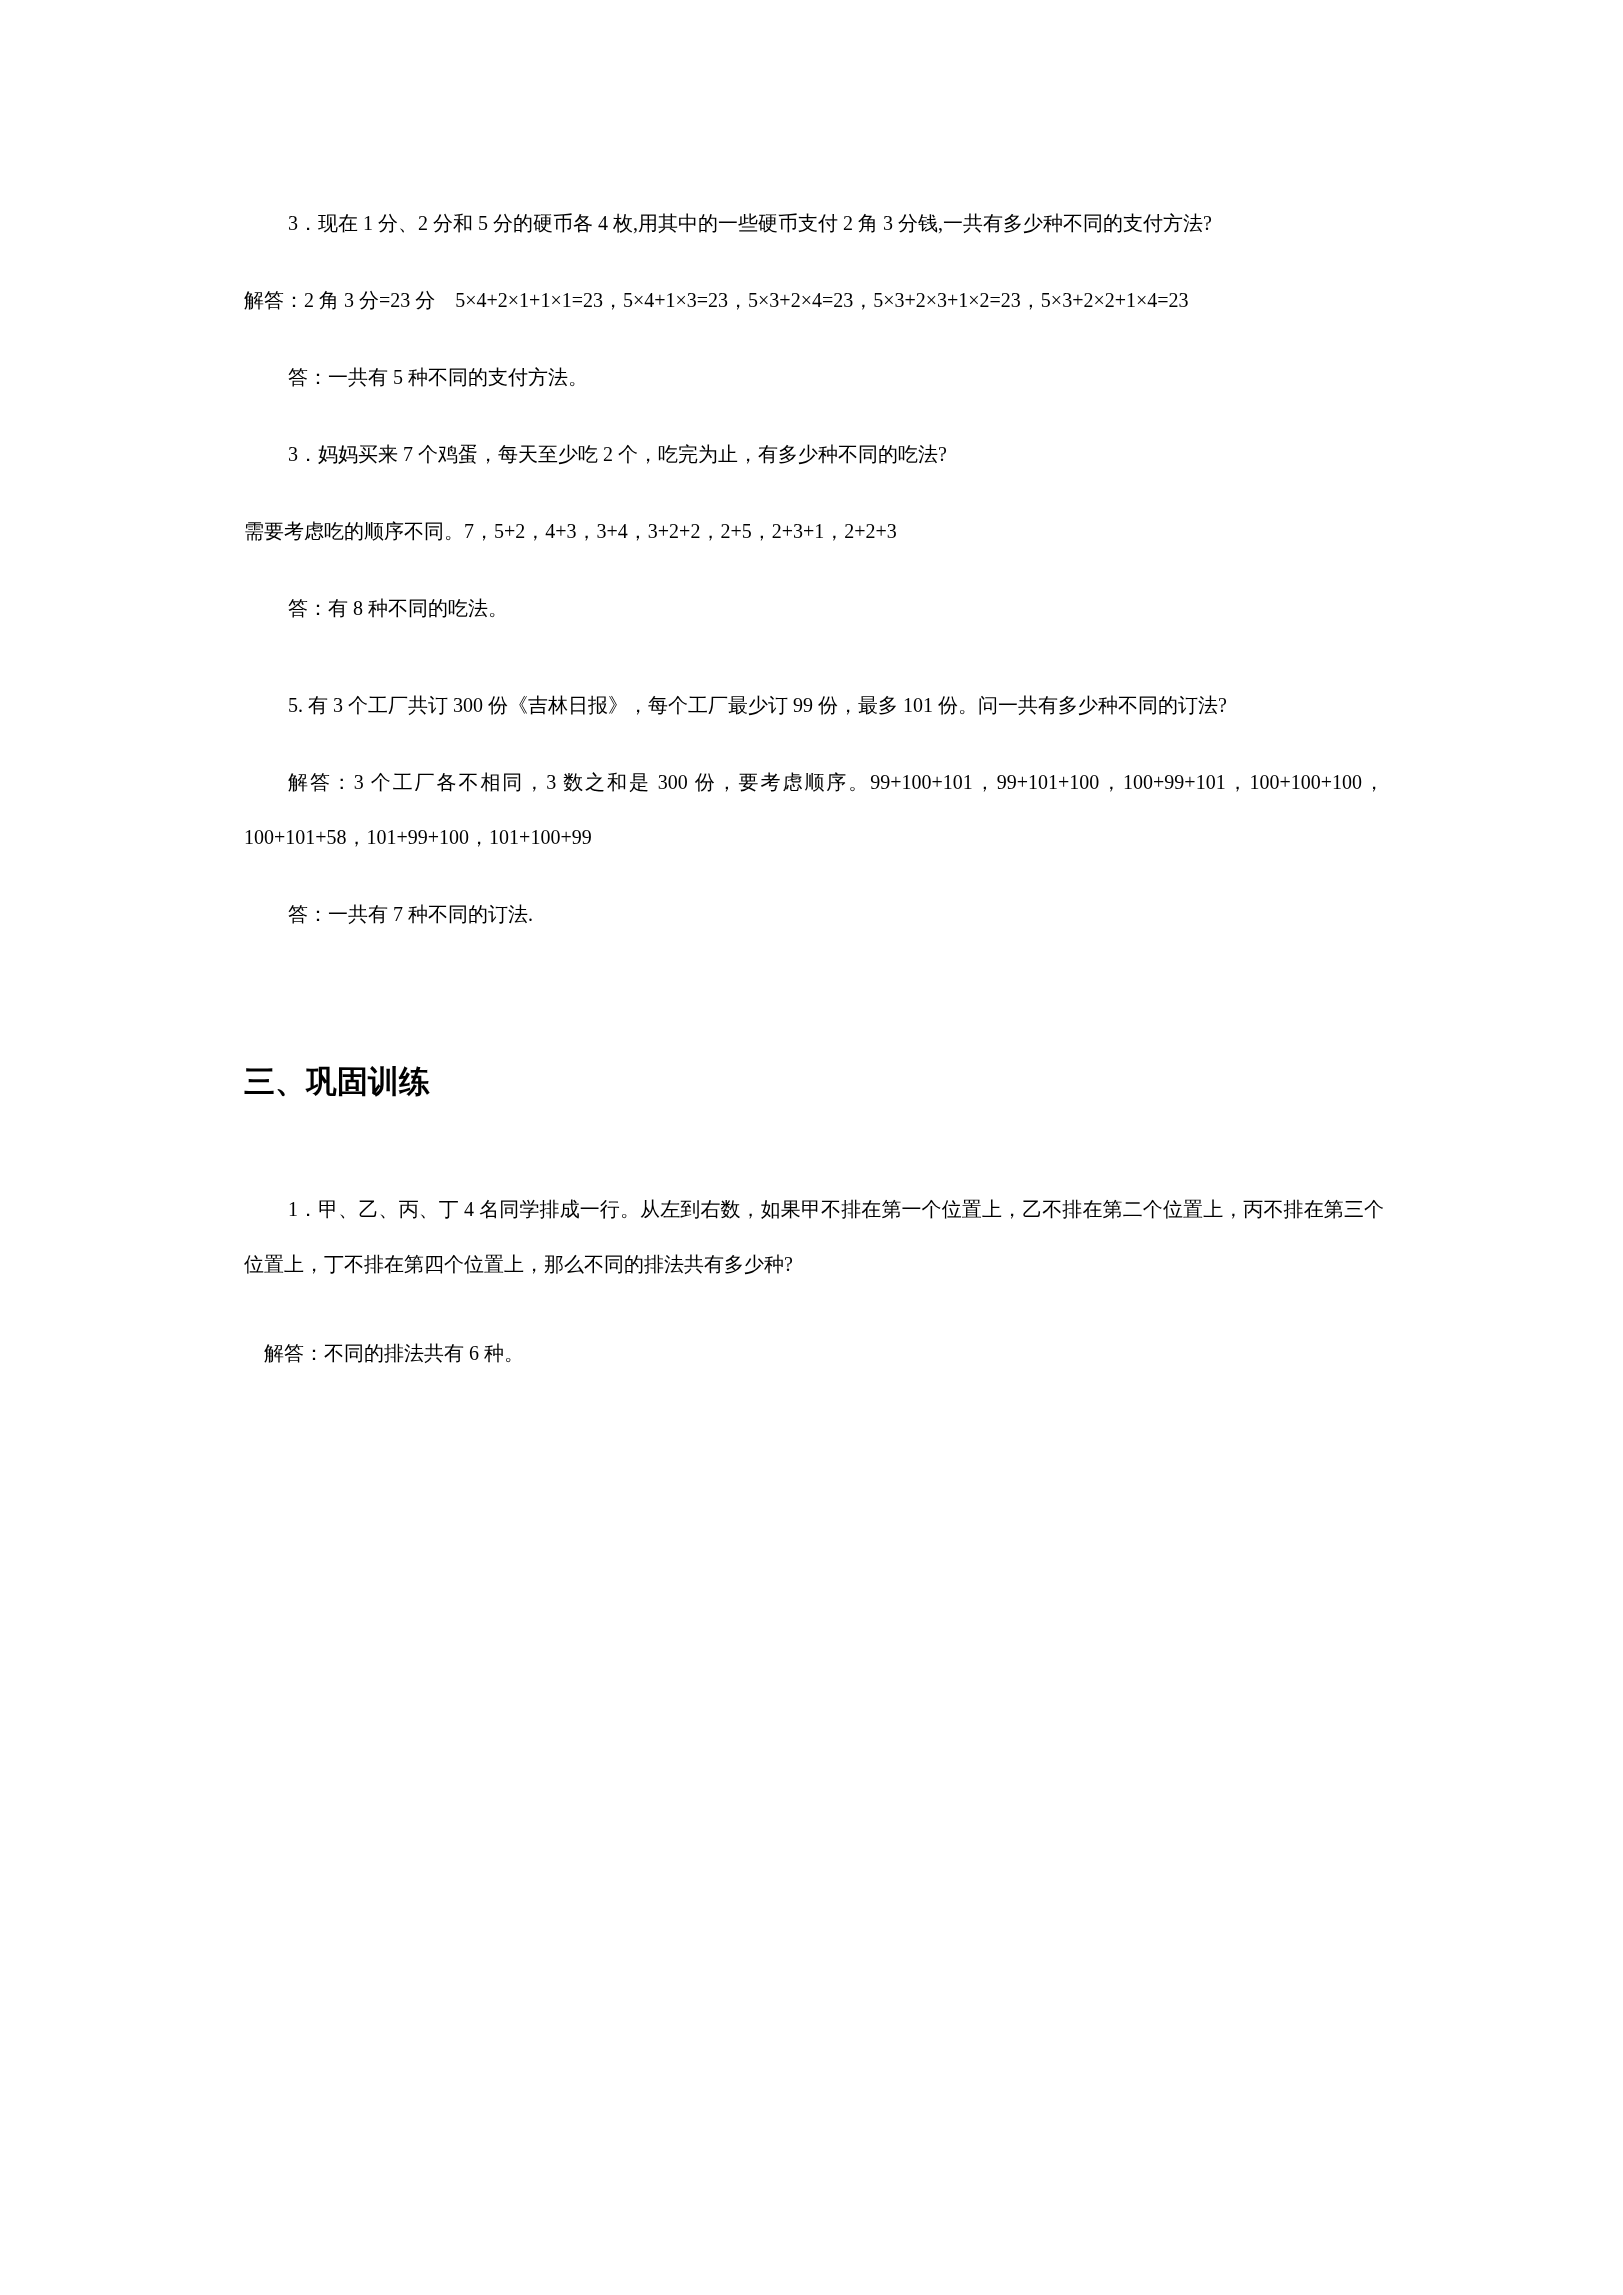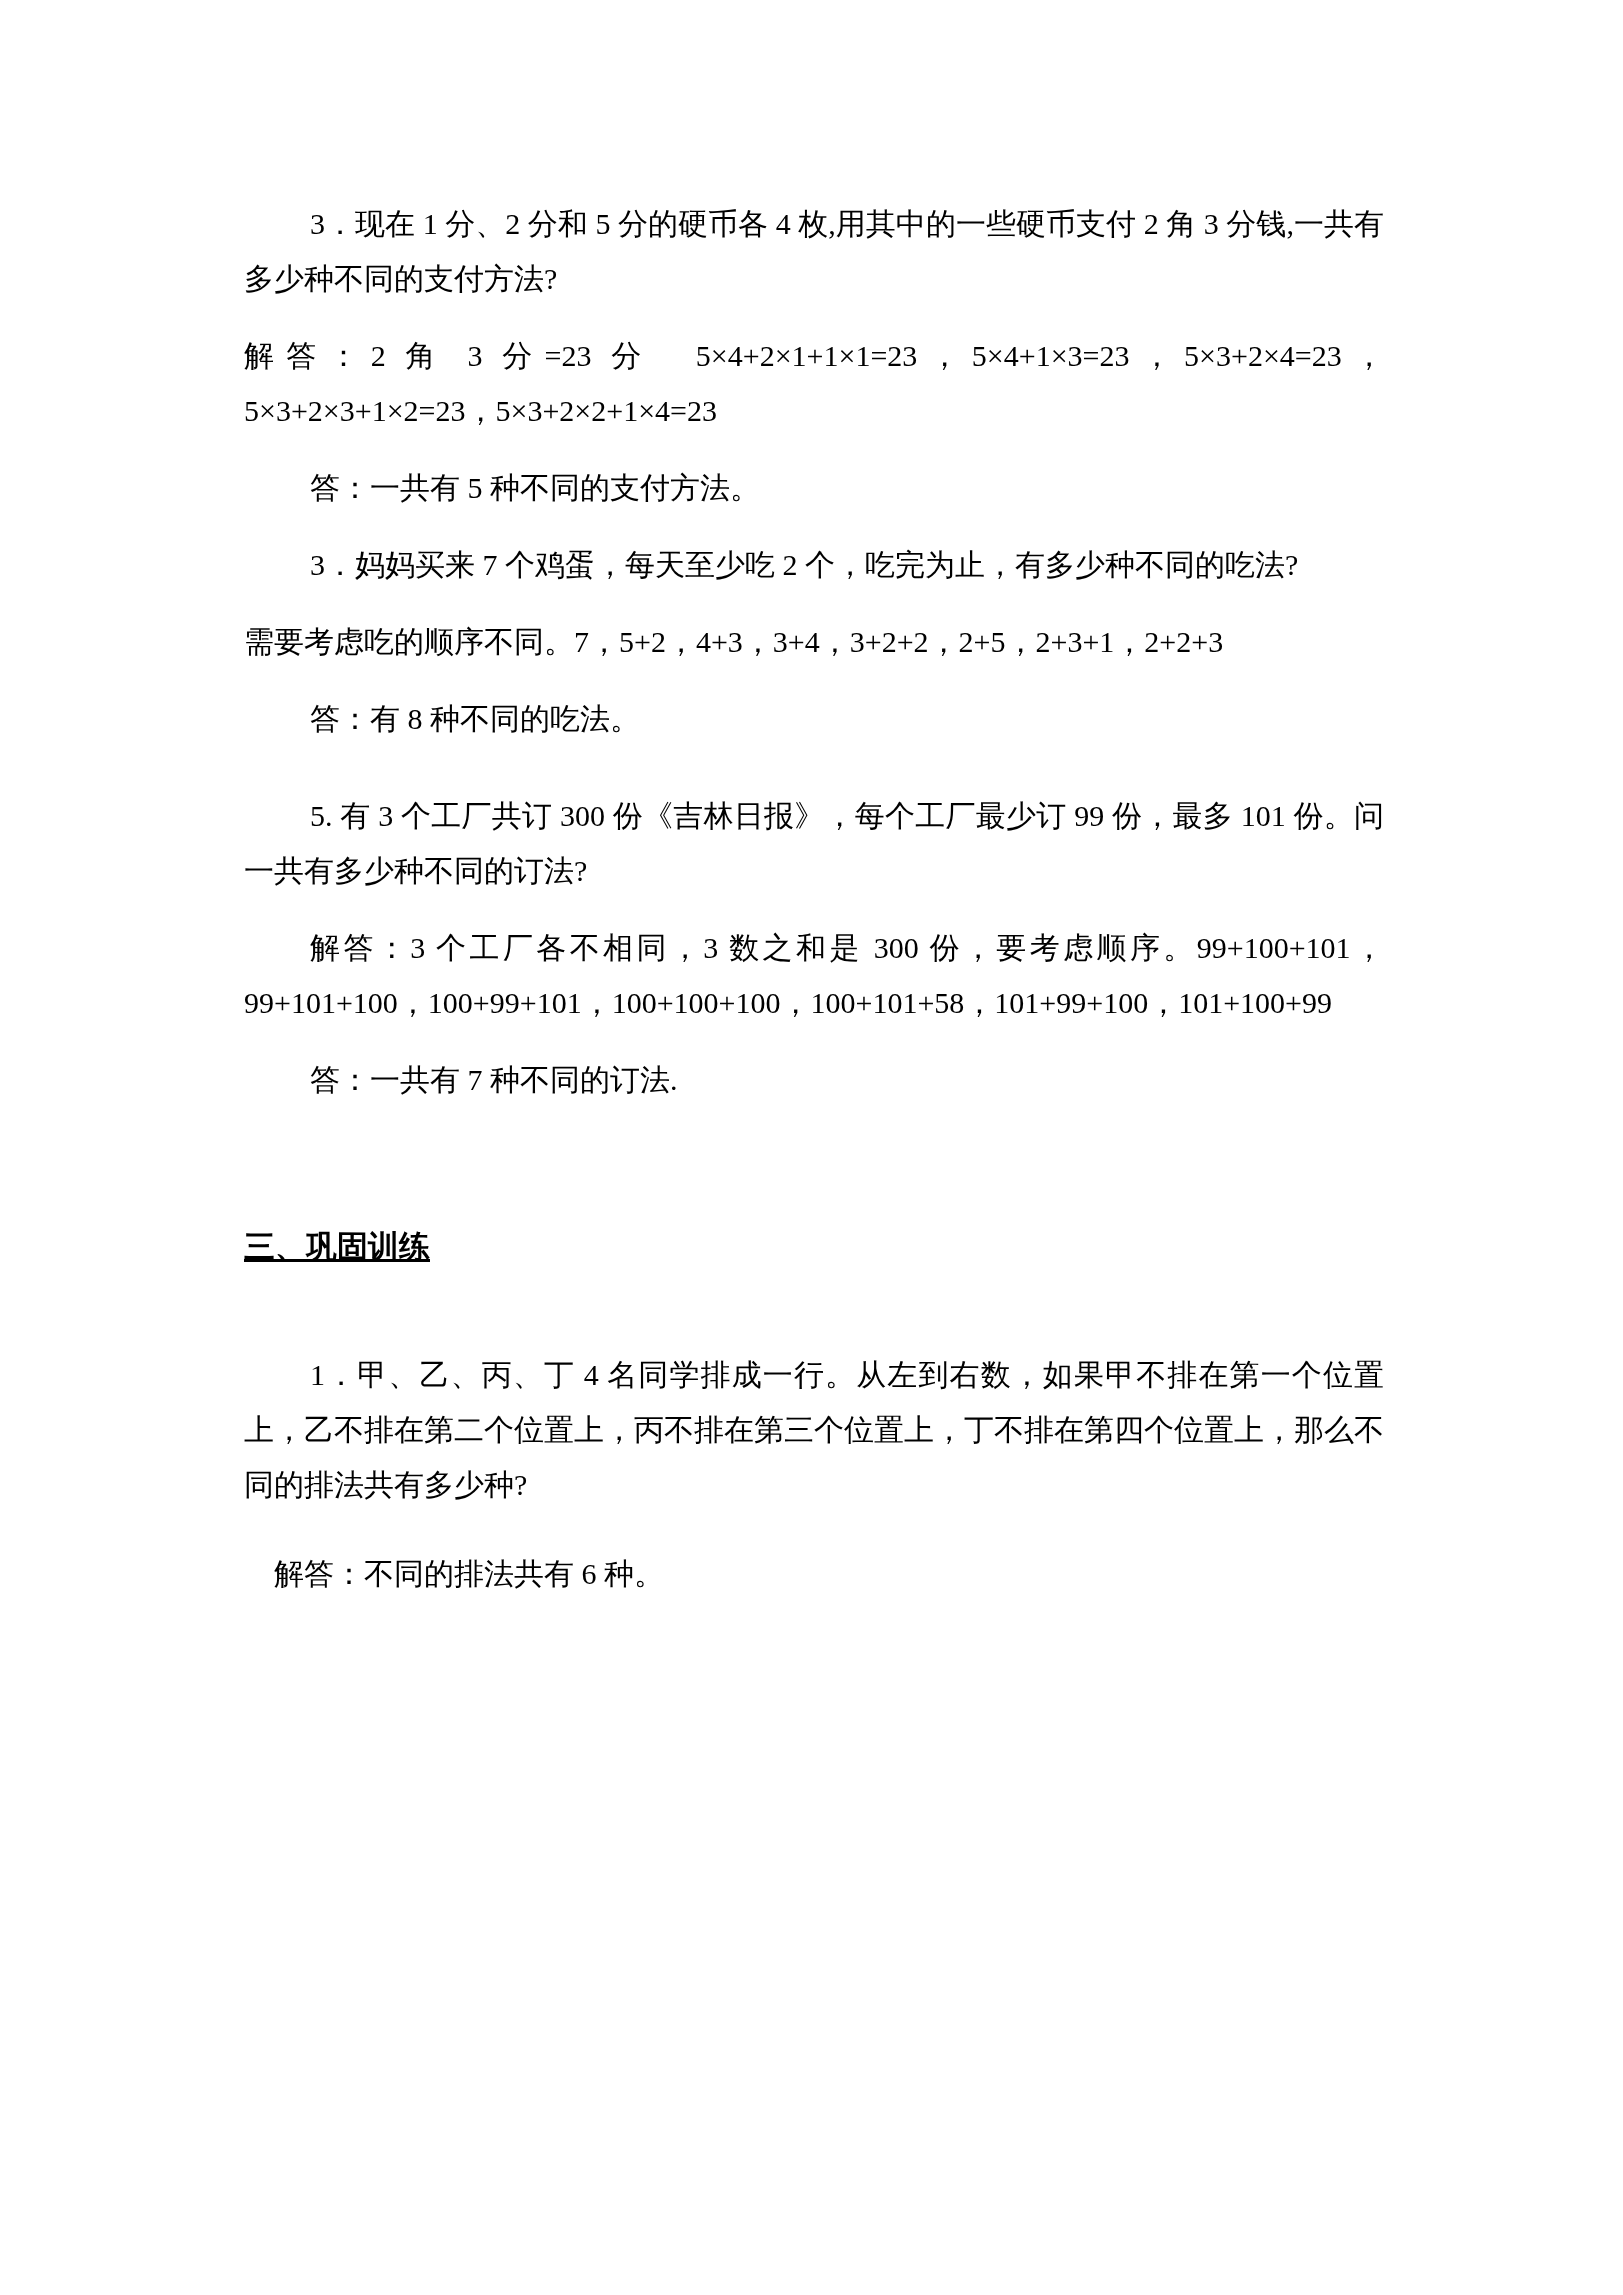--- a/index.html
+++ b/index.html
@@ -16,36 +16,35 @@
     box-sizing: border-box;
     width: 1623px;
     height: 2295px;
     background: #ffffff;
     color: #000000;
     padding: 196px 239px 0 244px;
     font-family: "Liberation Serif", "DejaVu Serif", serif;
   }
   .para {
     margin: 0 0 22px 0;
-    font-size: 30px;
+    font-size: 20px;
     line-height: 55px;
     text-align: justify;
     word-break: normal;
   }
   .indent-2 { text-indent: 2.2em; }
   .indent-1 { text-indent: 1em; }
   .gap-before { margin-top: 42px; }
   .gap-before-sm { margin-top: 34px; }
   .heading {
     margin: 112px 0 73px 0;
     font-size: 31px;
     line-height: 55px;
     font-weight: bold;
     text-align: left;
-    text-decoration: underline;
   }
 </style>
 </head>
 <body>
 
 <div class="page">
 
   <p class="para indent-2">3．现在 1 分、2 分和 5 分的硬币各 4 枚,用其中的一些硬币支付 2 角 3 分钱,一共有多少种不同的支付方法?</p>
 
   <p class="para">解答：2 角 3 分=23 分　5×4+2×1+1×1=23，5×4+1×3=23，5×3+2×4=23，5×3+2×3+1×2=23，5×3+2×2+1×4=23</p>

